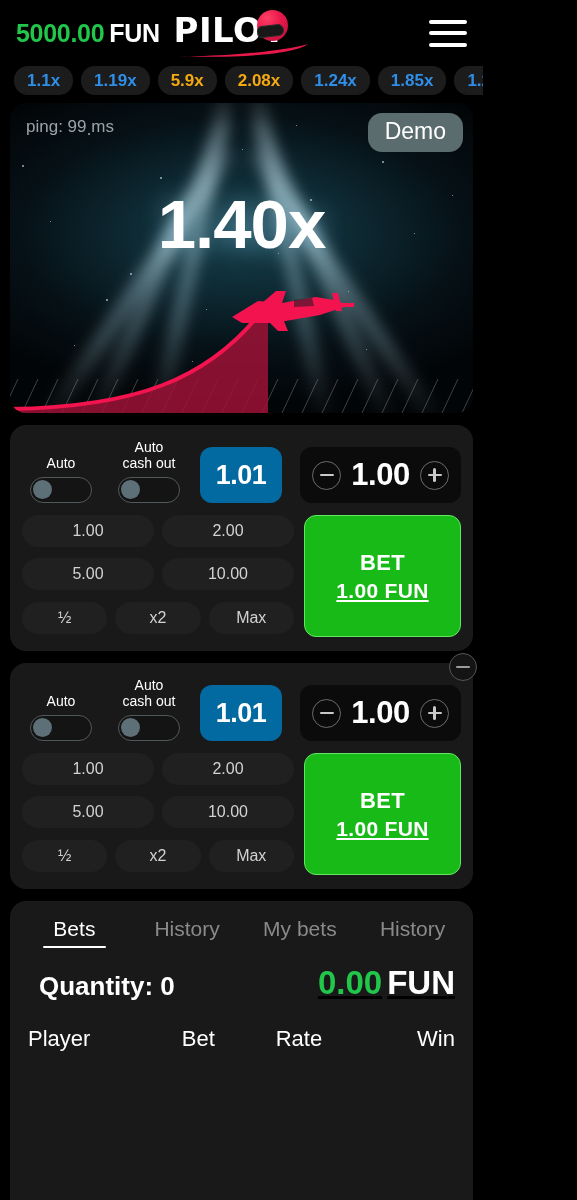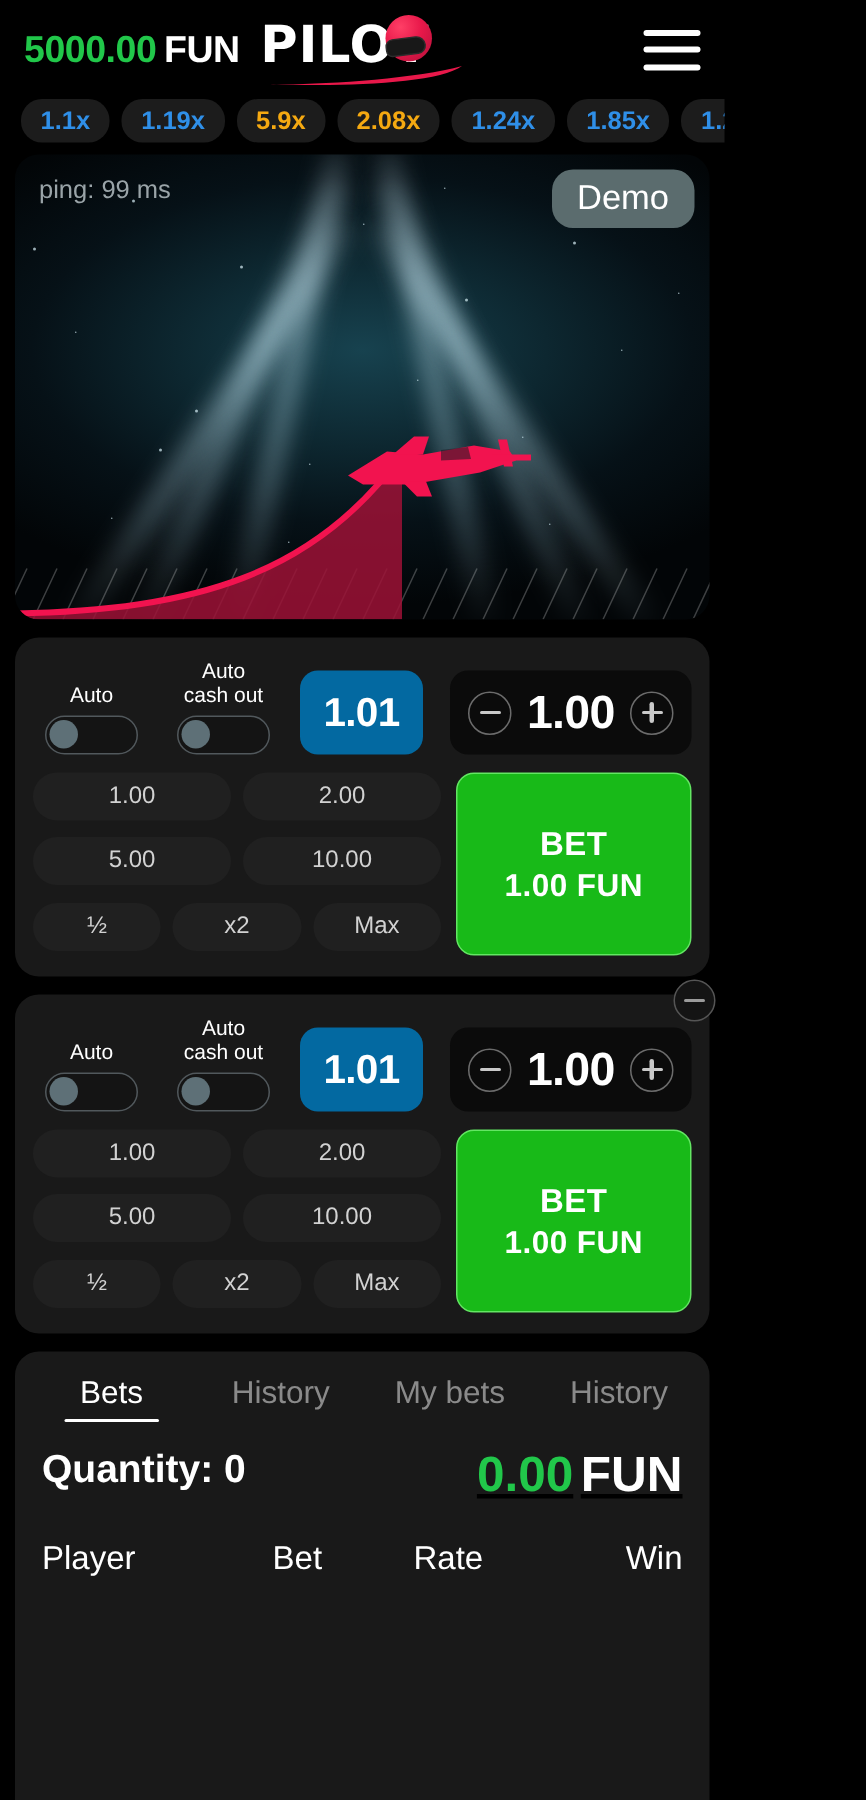--- a/index.html
+++ b/index.html
@@ -340,21 +340,21 @@
     display: flex;
     flex-direction: column;
     align-items: center;
     justify-content: center;
     color: #ffffff;
     cursor: pointer;
     gap: 3px;
     min-height: 122px;
   }
   .bet-btn .l1 { font-size: 22px; font-weight: 600; letter-spacing: .3px; }
-  .bet-btn .l2 { font-size: 21px; font-weight: 600; letter-spacing: .3px; }
+  .bet-btn .l2 { font-size: 21px; font-weight: 600; letter-spacing: .3px; text-decoration: underline; }
 
   
   .bottom {
     margin: 12px 10px 0 10px;
     background: #191919;
     border-radius: 16px 16px 0 0;
     flex: 1 1 auto;
     overflow: hidden;
   }
   .tabs { display: flex; padding: 10px 4px 0 8px; }
@@ -372,23 +372,24 @@
     content: "";
     position: absolute;
     left: 22%; right: 22%;
     bottom: 2px; height: 2.5px;
     background: #ffffff;
     border-radius: 2px;
   }
 
   .summary {
     display: flex;
-    align-items: flex-start;
+    align-items: flex-end;
     justify-content: space-between;
     padding: 14px 18px 6px 18px;
+    margin-left: 11px;
   }
   .summary .qty { font-size: 26px; font-weight: 700; color: #ffffff; }
   .summary .tot { font-size: 33px; font-weight: 700; text-decoration: underline; }
   .summary .tot .g { color: #21c74a; }
   .summary .tot .w { color: #ffffff; margin-left: 5px; }
 
   .thead {
     display: flex;
     padding: 18px 18px 0 18px;
     font-size: 22px;
@@ -466,20 +467,21 @@
 
     <div class="beam b1"></div>
     <div class="beam b2"></div>
     <div class="beam b3"></div>
     <div class="beam b4"></div>
     <div class="beam b5"></div>
     <div class="beam b6"></div>
 
     <div class="ping">ping: 99 ms</div>
     <div class="demo-badge">Demo</div>
+    <div class="multiplier">1.40x</div>
 
     <svg class="floor" viewBox="0 0 557 40" preserveAspectRatio="none">
       <defs>
         <linearGradient id="fadeX" x1="0" x2="1">
           <stop offset="0" stop-color="#ffffff" stop-opacity="0.30"></stop>
           <stop offset="0.5" stop-color="#ffffff" stop-opacity="0.55"></stop>
           <stop offset="1" stop-color="#ffffff" stop-opacity="0.30"></stop>
         </linearGradient>
       </defs>
       <g stroke="url(#fadeX)" stroke-width="1">

